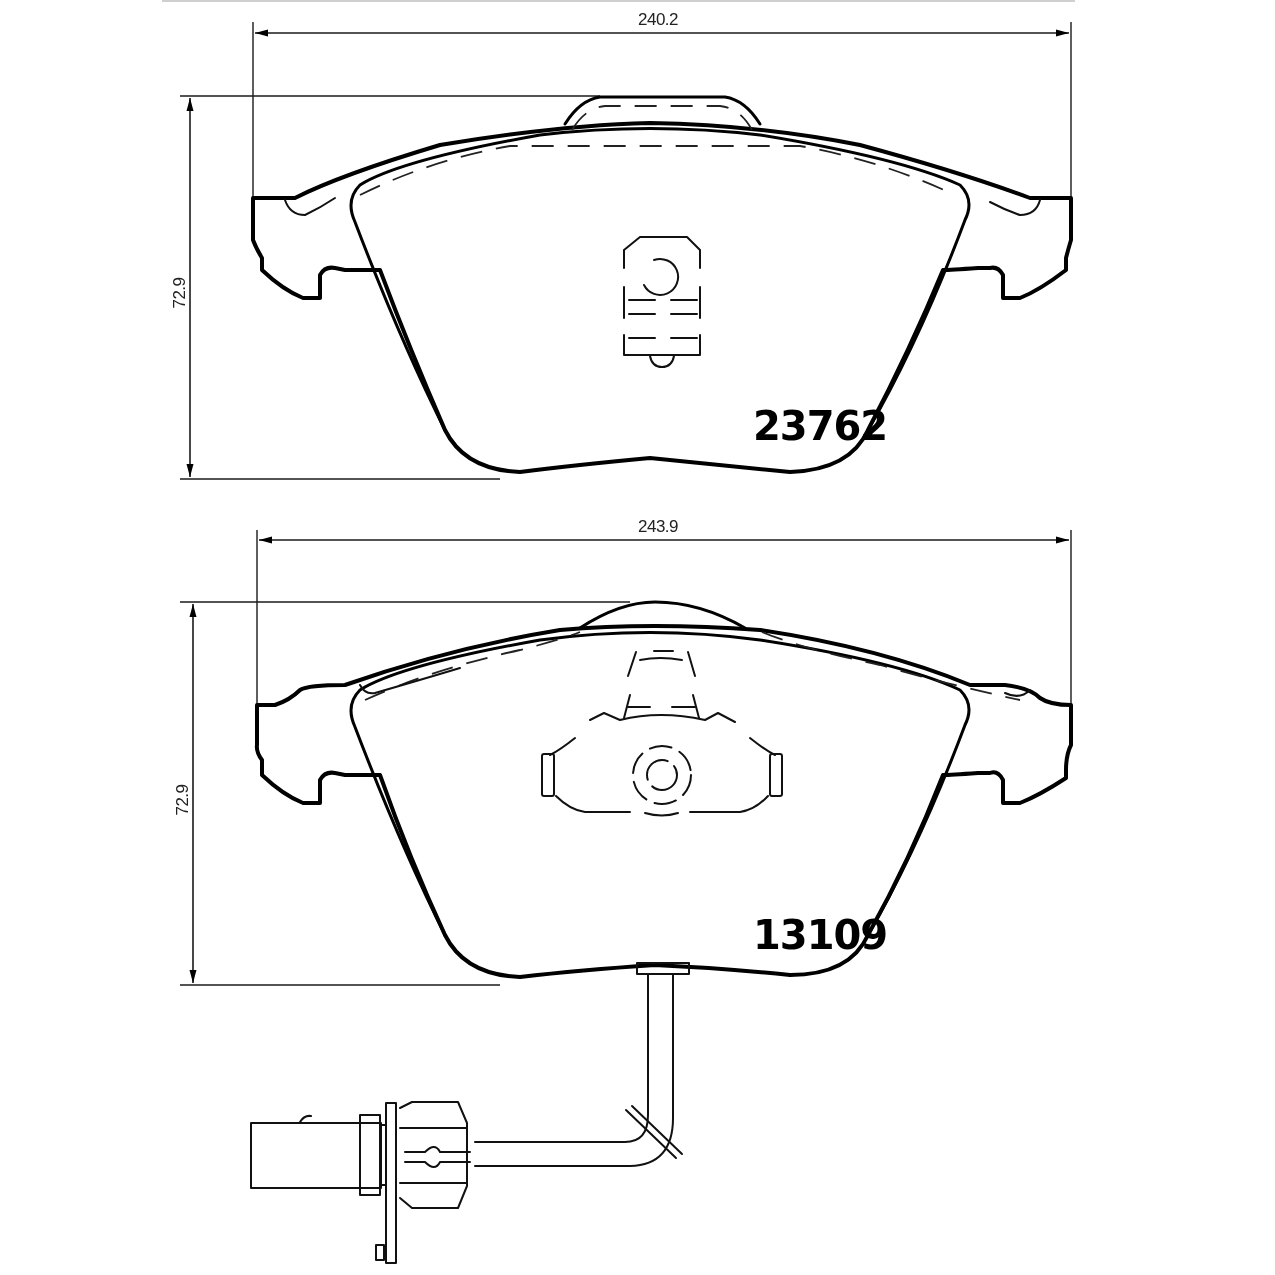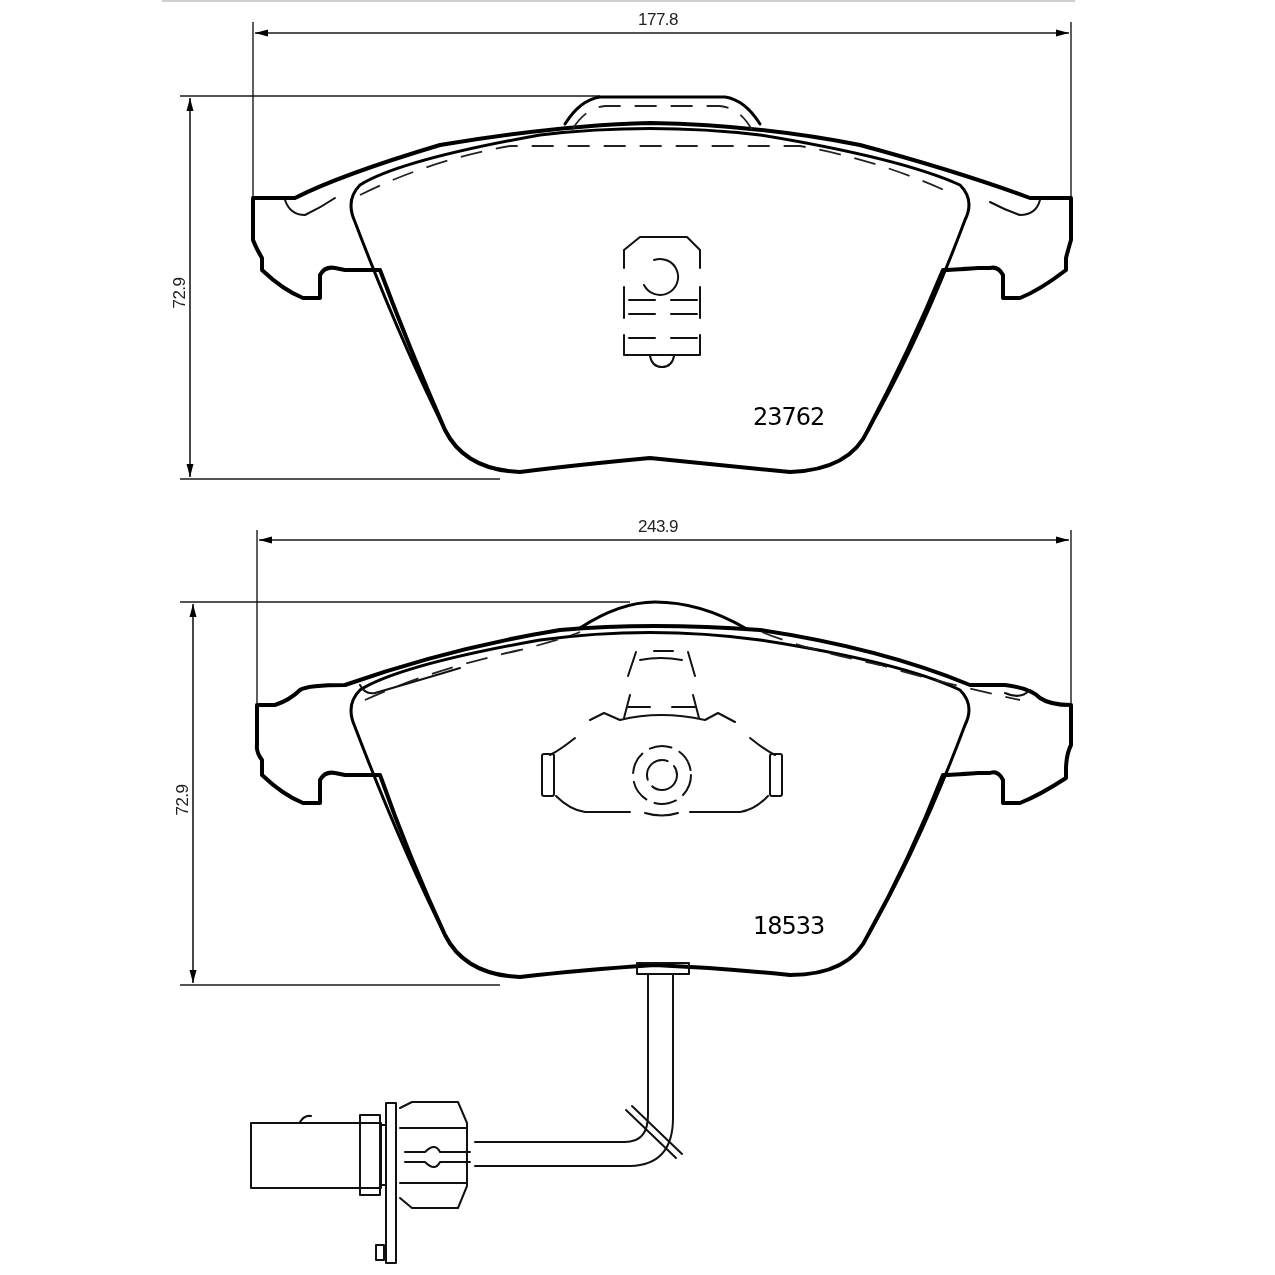--- a/index.html
+++ b/index.html
@@ -5,21 +5,21 @@
     html, body { margin: 0; padding: 0; background: #ffffff; }
     body { width: 1275px; height: 1275px; position: relative; overflow: hidden; font-family: "Liberation Sans", sans-serif; }
     #drawing { position: absolute; left: 0; top: 0; width: 1275px; height: 1275px; }
     .dim-line { stroke: #1a1a1a; stroke-width: 1.6; fill: none; }
     .ext-line { stroke: #1a1a1a; stroke-width: 1.4; fill: none; }
     .outline { stroke: #000; stroke-width: 4; fill: none; stroke-linejoin: round; stroke-linecap: round; }
     .outline-mid { stroke: #000; stroke-width: 3; fill: none; stroke-linejoin: round; stroke-linecap: round; }
     .thin { stroke: #111; stroke-width: 2; fill: none; stroke-linecap: round; stroke-linejoin: round; }
     .dash { stroke: #222; stroke-width: 1.8; fill: none; stroke-dasharray: 22 14; }
     .dim-text { position: absolute; font-family: "Liberation Sans", sans-serif; font-size: 17px; color: #222; letter-spacing: -0.5px; }
-    .part-no { position: absolute; font-family: "DejaVu Sans", sans-serif; font-weight: normal; font-size: 24px; color: #000; letter-spacing: -1px; }
+    .part-no { position: absolute; font-family: "DejaVu Sans", sans-serif; font-weight: bold; font-size: 40px; color: #000; letter-spacing: -1px; }
     .vert { transform: rotate(-90deg); transform-origin: center center; }
   </style>
 </head>
 <body>
 
 <svg id="drawing" viewBox="0 0 1275 1275" xmlns="http://www.w3.org/2000/svg">
 
   <line x1="162" y1="1" x2="1075" y2="1" stroke="#cfcfcf" stroke-width="2"></line>
 
   <g>
@@ -132,19 +132,19 @@
       <path class="thin" d="M400,1108 L412,1102 L458,1102 L467,1123 L467,1186 L458,1208 L412,1208 L400,1198"></path>
       <line class="thin" x1="400" y1="1128" x2="467" y2="1128"></line>
       <line class="thin" x1="400" y1="1183" x2="467" y2="1183"></line>
       <path class="thin" d="M405,1152 L425,1152 Q435,1142 440,1152 L470,1152 M405,1162 L425,1162 Q435,1172 440,1162 L470,1162"></path>
       <rect class="thin" x="376" y="1245" width="8" height="15"></rect>
       <path class="thin" d="M396,1205 L396,1262"></path>
     </g>
   </g>
 </svg>
 
-<div class="dim-text" style="left:638px; top:10px;">177.8</div>
+<div class="dim-text" style="left:638px; top:10px;">240.2</div>
 <div class="dim-text vert" style="left:160px; top:283px; width:40px; text-align:center;">72.9</div>
 <div class="part-no" style="left:753px; top:403px;">23762</div>
 
 <div class="dim-text" style="left:638px; top:517px;">243.9</div>
 <div class="dim-text vert" style="left:163px; top:790px; width:40px; text-align:center;">72.9</div>
-<div class="part-no" style="left:753px; top:912px;">18533</div>
+<div class="part-no" style="left:753px; top:912px;">13109</div>
 
 </body></html>

